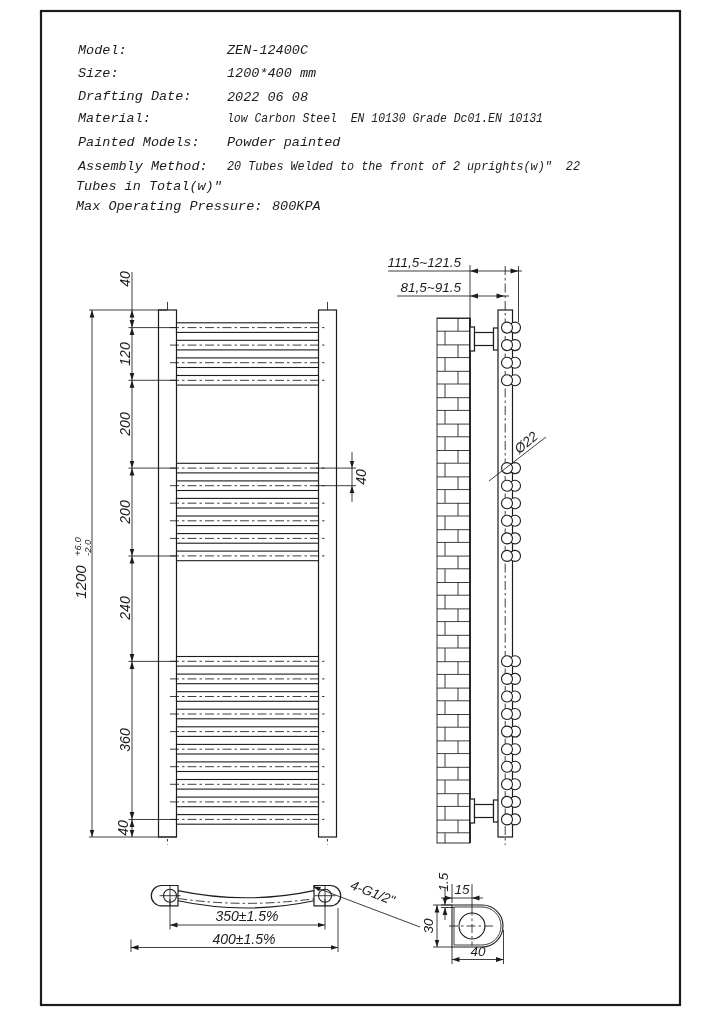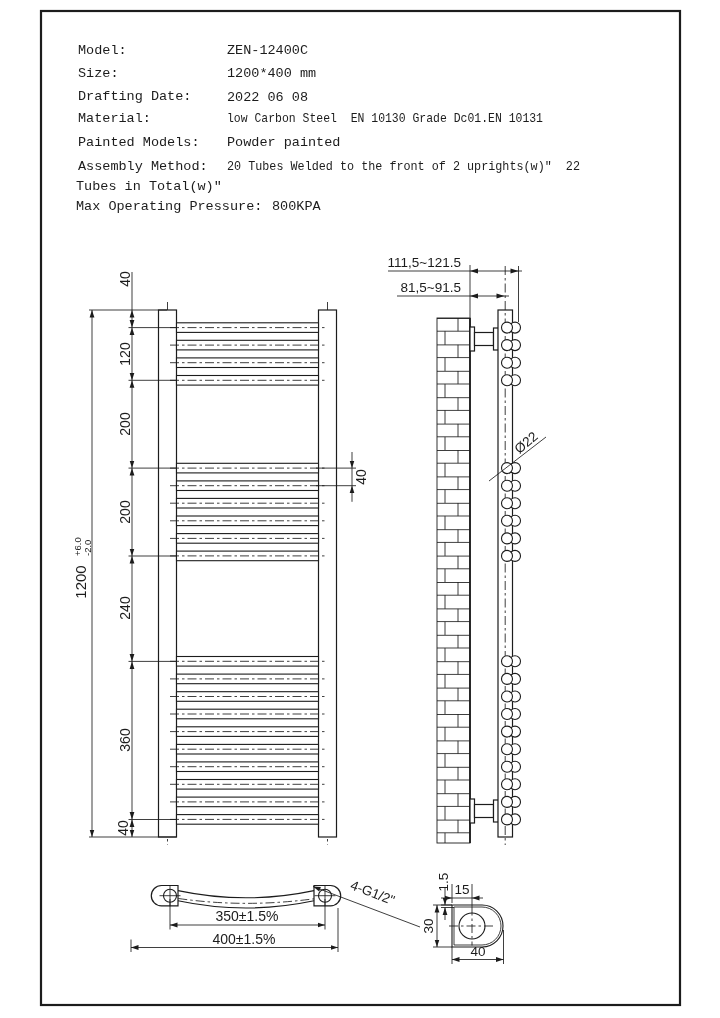--- a/index.html
+++ b/index.html
@@ -1,17 +1,17 @@
 <!DOCTYPE html>
 <html><head>
 <meta charset="utf-8">
 <style>
   html,body{margin:0;padding:0;background:#fff;}
   .sheet{position:relative;width:720px;height:1018px;background:#fff;overflow:hidden;
-         font-family:"Liberation Sans",sans-serif;}
+         font-family:"Liberation Sans",sans-serif;font-style:italic;}
   svg{position:absolute;left:0;top:0;}
   .ln{stroke:#1c1c1c;stroke-width:1.1;fill:none;}
   .thk{stroke:#1c1c1c;stroke-width:1.8;fill:none;}
   .thin{stroke:#1c1c1c;stroke-width:0.85;fill:none;}
   .cl{stroke:#1c1c1c;stroke-width:0.85;fill:none;stroke-dasharray:9 3 2.5 3;}
   .tube{fill:#ffffff;stroke:#1c1c1c;stroke-width:1.1;}
   .part{fill:#ffffff;stroke:#1c1c1c;stroke-width:1.2;}
   .arr{fill:#1c1c1c;stroke:none;}
   text{fill:#1c1c1c;}
   .spec{font-family:"Liberation Mono",monospace;font-size:13.5px;white-space:pre;}

